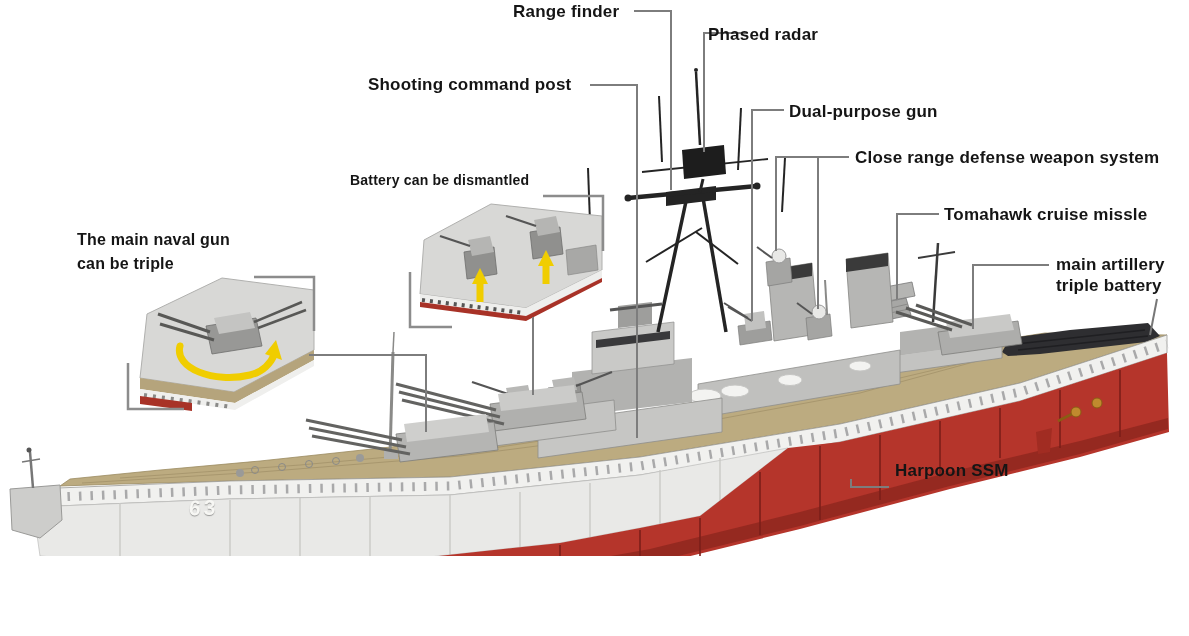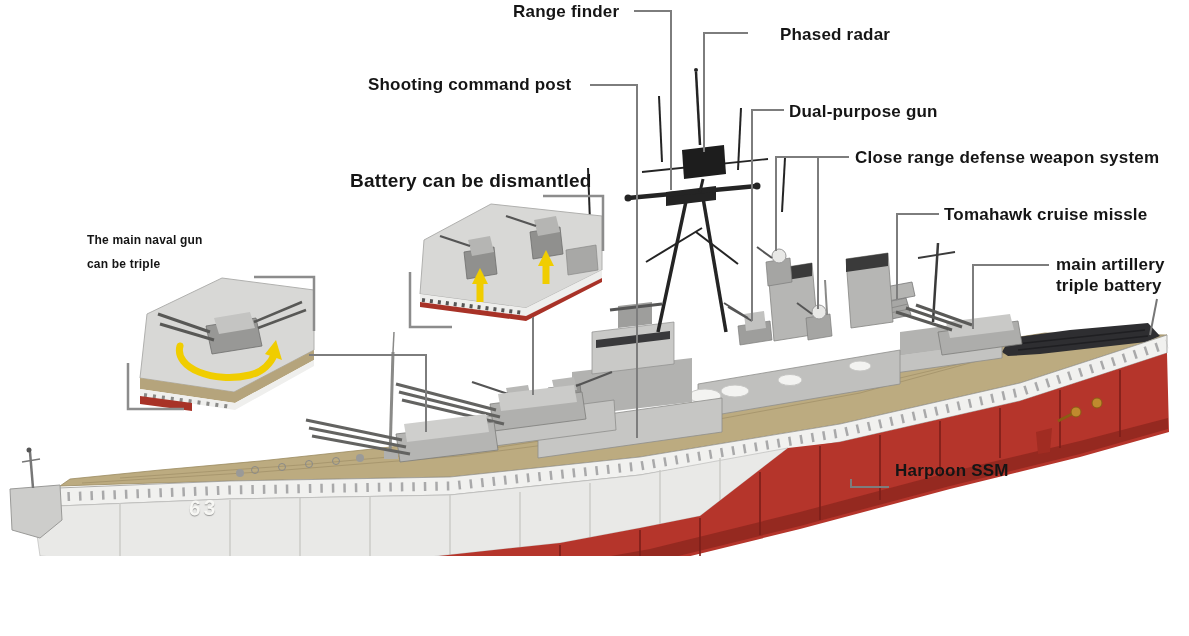--- a/index.html
+++ b/index.html
@@ -236,34 +236,34 @@
       <polyline points="818,157 818,309"></polyline>
       <polyline points="939,214 897,214 897,299"></polyline>
       <polyline points="1049,265 973,265 973,329"></polyline>
       <polyline points="889,487 851,487 851,479"></polyline>
       <polyline points="309,355 426,355 426,432"></polyline>
       <polyline points="533,317 533,395"></polyline>
     </g>
   </svg>
 
   <div class="label" style="left:513px;top:1px">Range finder</div>
-  <div class="label" style="left:780px;top:24px">Phased radar</div>
+  <div class="label" style="left:708px;top:24px">Phased radar</div>
   <div class="label" style="left:368px;top:74px">Shooting command post</div>
   <div class="label" style="left:855px;top:147px">Close range defense weapon system</div>
   <div class="label" style="left:789px;top:101px">Dual-purpose gun</div>
   <div class="label" style="left:1056px;top:254px">
     <span class="ln">main artillery</span>
     <span class="ln">triple battery</span>
   </div>
 
   <div class="label" style="left:944px;top:204px">Tomahawk cruise missle</div>
 
   <div class="label" style="left:895px;top:460px">Harpoon SSM</div>
 
-  <div class="label" style="left:87px;top:228px;font-size:12px;line-height:24px">
+  <div class="label" style="left:77px;top:228px;font-size:16px;line-height:24px">
     <span class="ln">The main naval gun</span>
     <span class="ln">can be triple</span>
   </div>
 
-  <div class="label" style="left:350px;top:170px;font-size:19px">Battery can be dismantled</div>
+  <div class="label" style="left:350px;top:170px;font-size:14px">Battery can be dismantled</div>
 
   <div id="hull-number">63</div>
 </div>
 
 </body></html>

